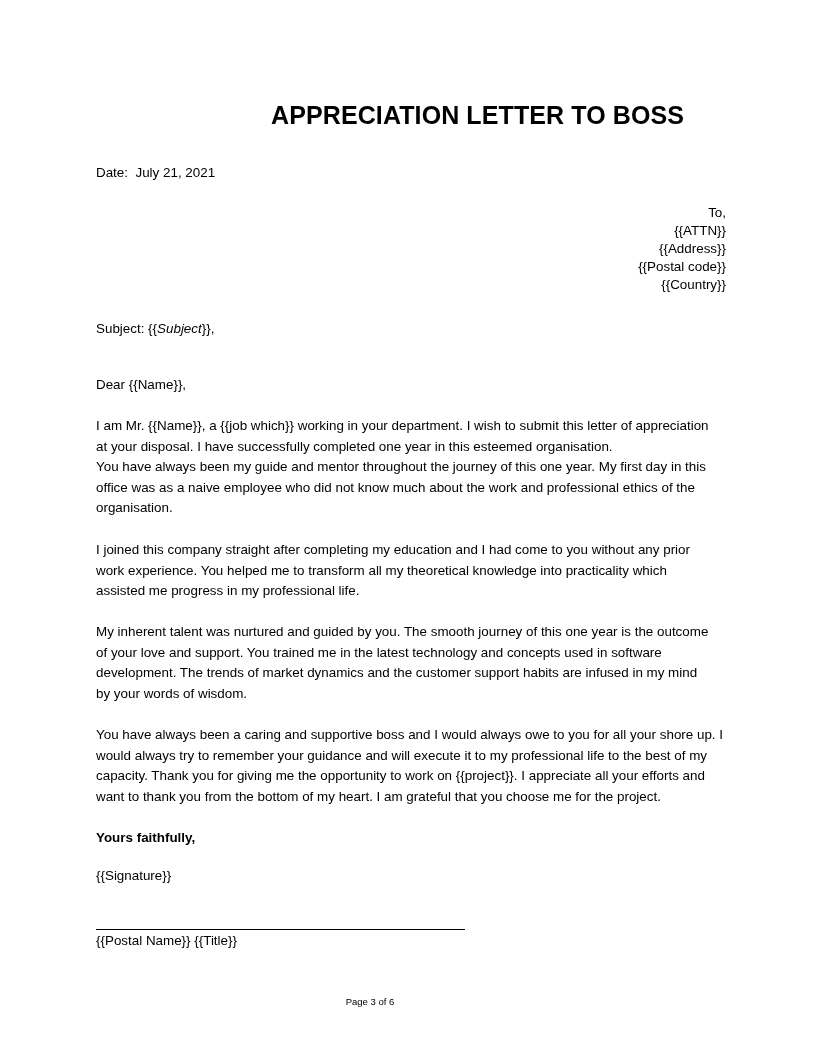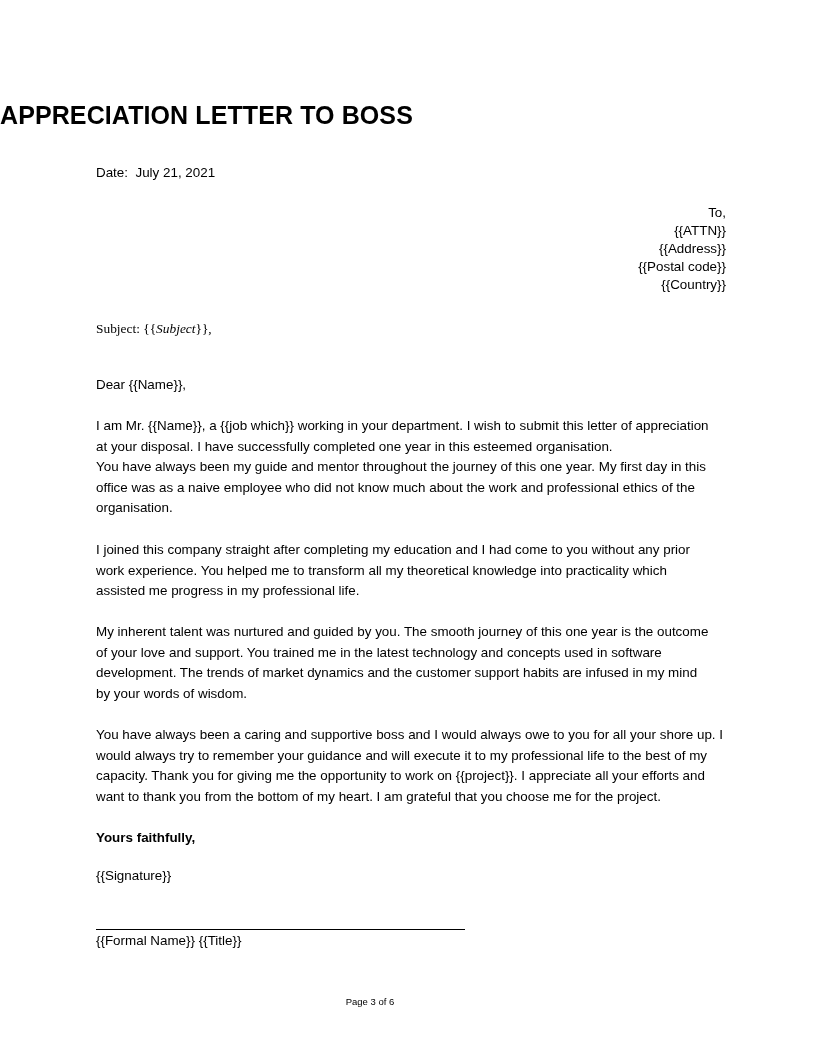--- a/index.html
+++ b/index.html
@@ -20,21 +20,21 @@
       left: 0; top: 0;
       width: 816px;
       height: 1056px;
       background: #ffffff;
     }
     .title {
       position: absolute;
       left: 0;
       top: 98px;
       width: 684px;
-      text-align: left;
+      text-align: right;
       font-weight: bold;
       font-size: 25px;
       letter-spacing: 0.1px;
       line-height: 34px;
     }
     .block {
       position: absolute;
       left: 96px;
       width: 630px;
       font-size: 13.4px;
@@ -90,21 +90,21 @@
   </div>
 
   <div class="block" style="top:204px;text-align:right;">
     <span class="line">To,</span>
     <span class="line">{{ATTN}}</span>
     <span class="line">{{Address}}</span>
     <span class="line">{{Postal code}}</span>
     <span class="line">{{Country}}</span>
   </div>
 
-  <div class="block" style="top:320px;font-family:Liberation Serif, serif;">
+  <div class="block" style="top:320px;">
     <span class="line">
       <span>Subject: {{</span><span class="italic">Subject</span><span>}},</span>
     </span>
   </div>
 
   <div class="block" style="top:376px;">
     <span class="line">Dear {{Name}},</span>
   </div>
 
   <div class="para" style="top:416px;">
@@ -139,18 +139,18 @@
     <span class="line">Yours faithfully,</span>
   </div>
 
   <div class="block" style="top:867px;">
     <span class="line">{{Signature}}</span>
   </div>
 
   <div class="sig-line"></div>
 
   <div class="block" style="top:932px;">
-    <span class="line">{{Formal Name}} {{Title}}</span>
+    <span class="line">{{Postal Name}} {{Title}}</span>
   </div>
 
   <div class="footer">Page 3 of 6</div>
 
 </div>
 
 </body></html>

